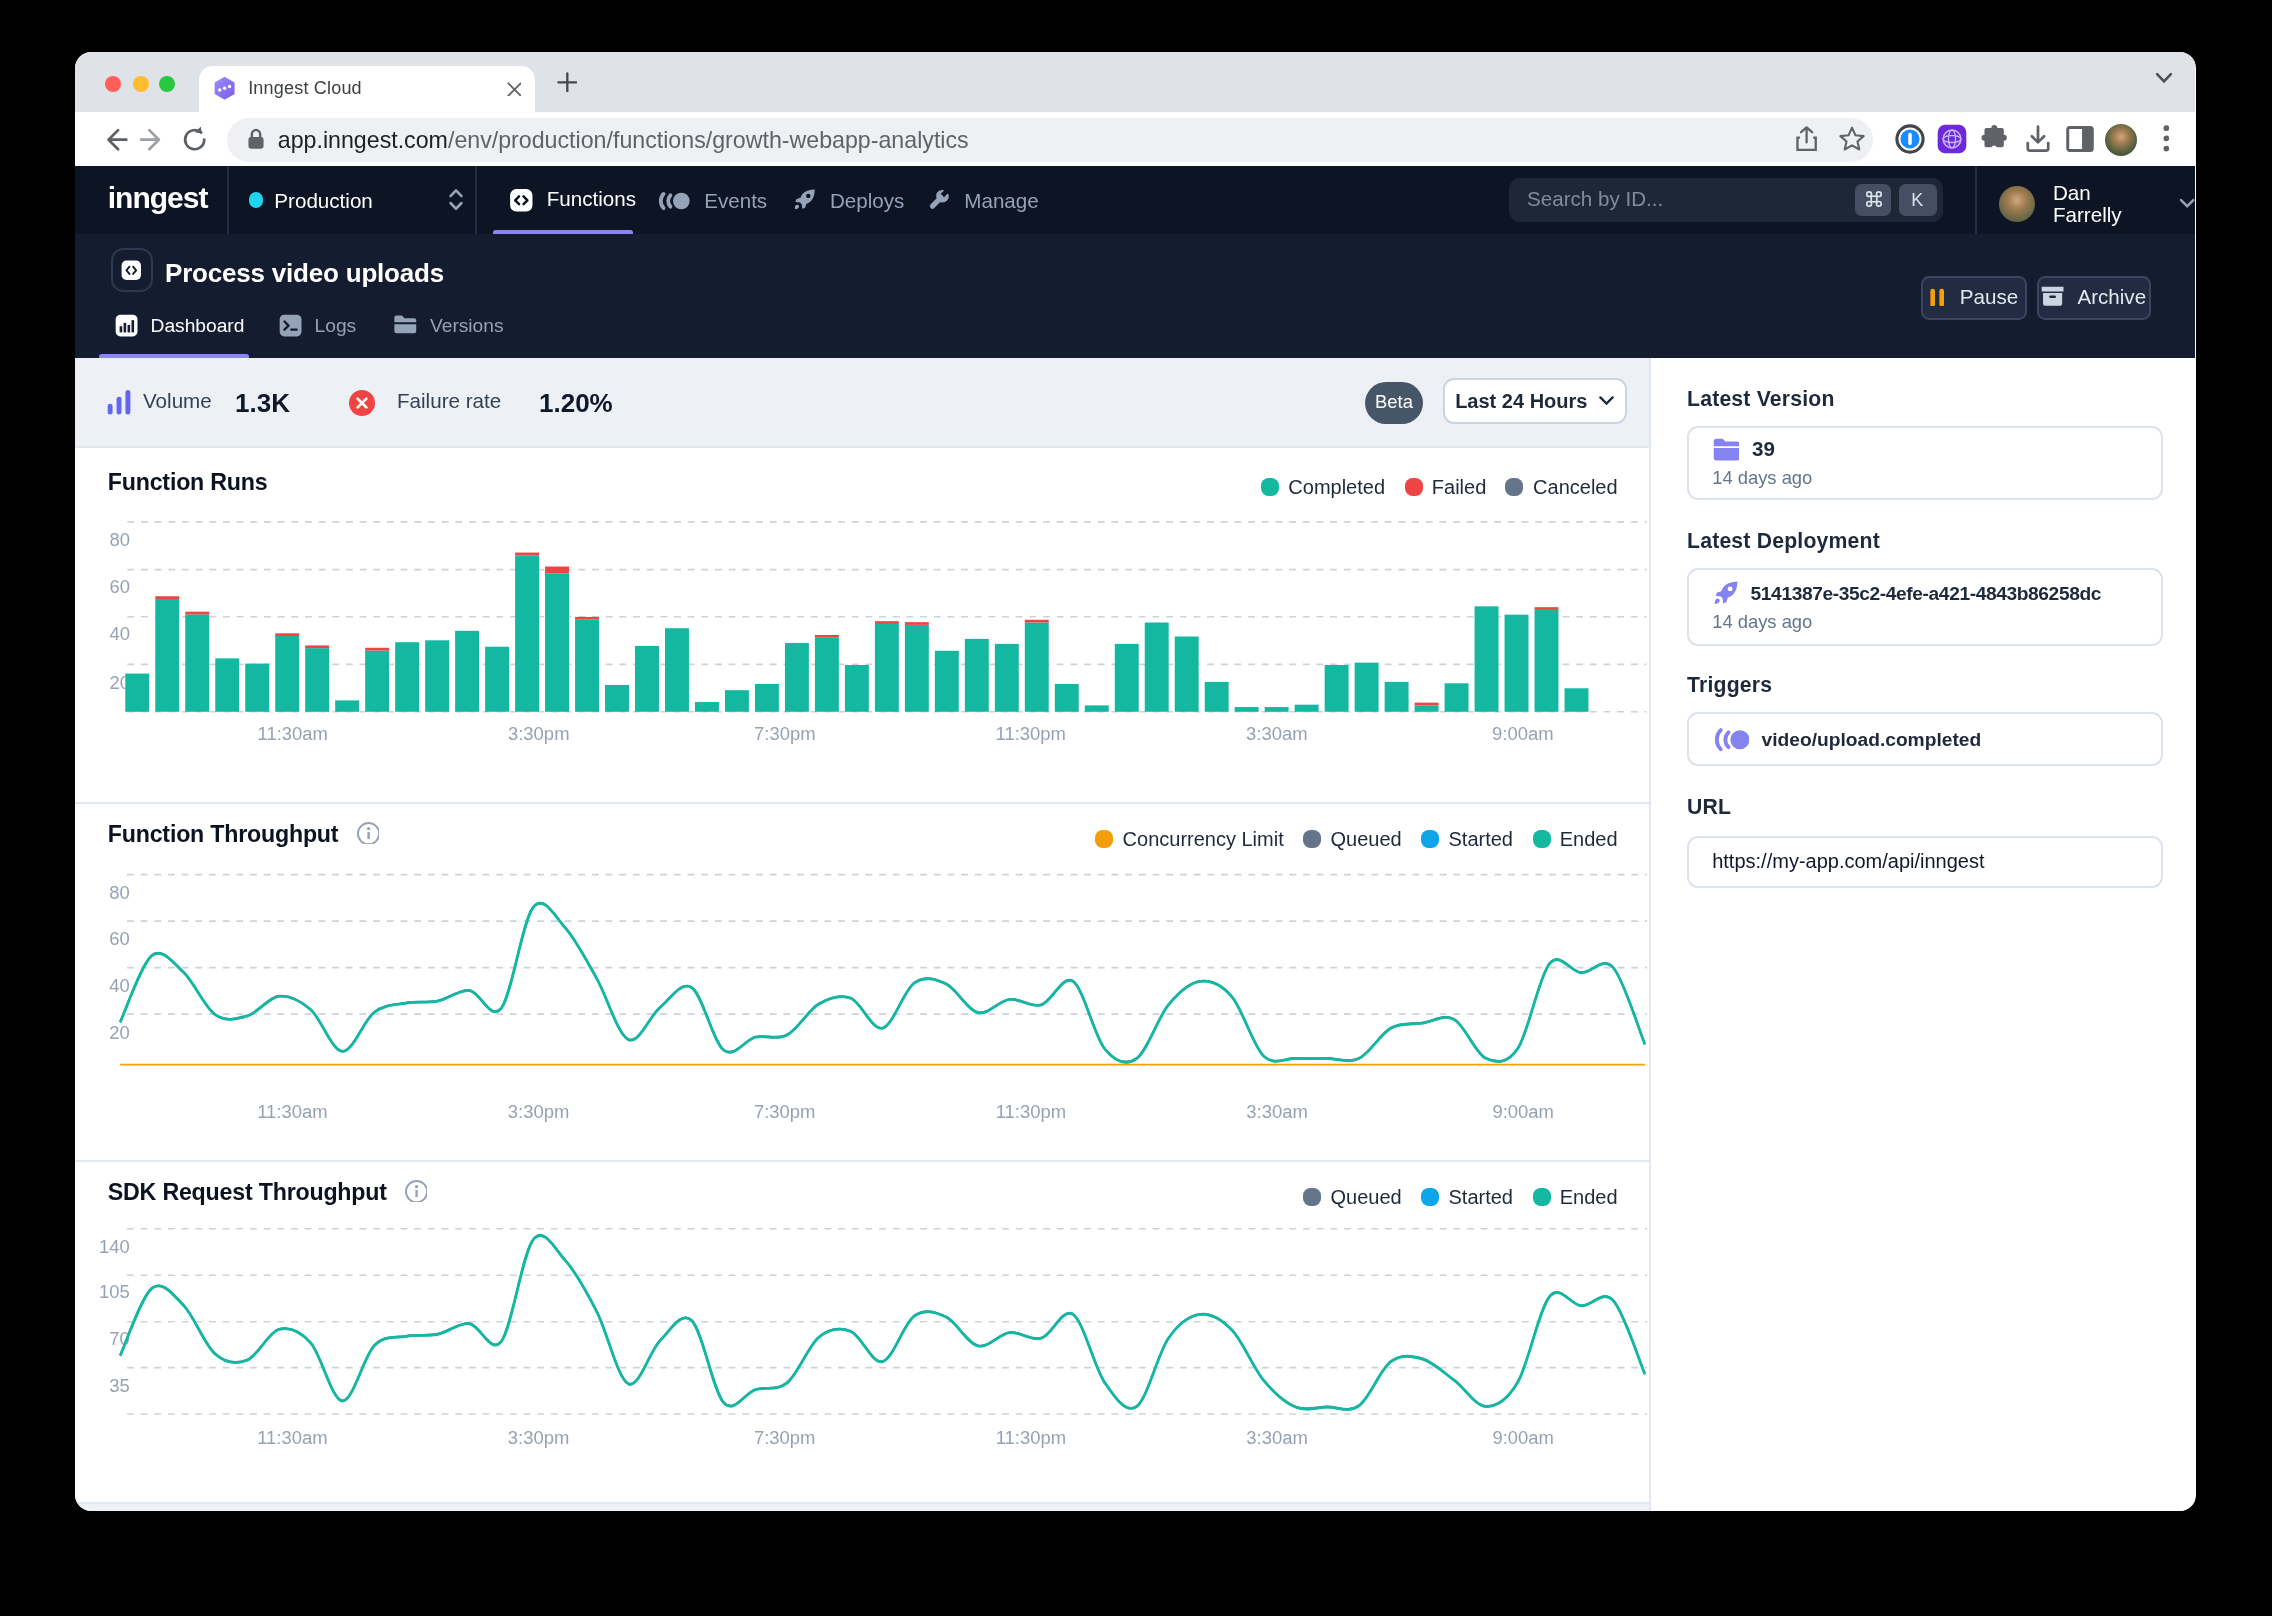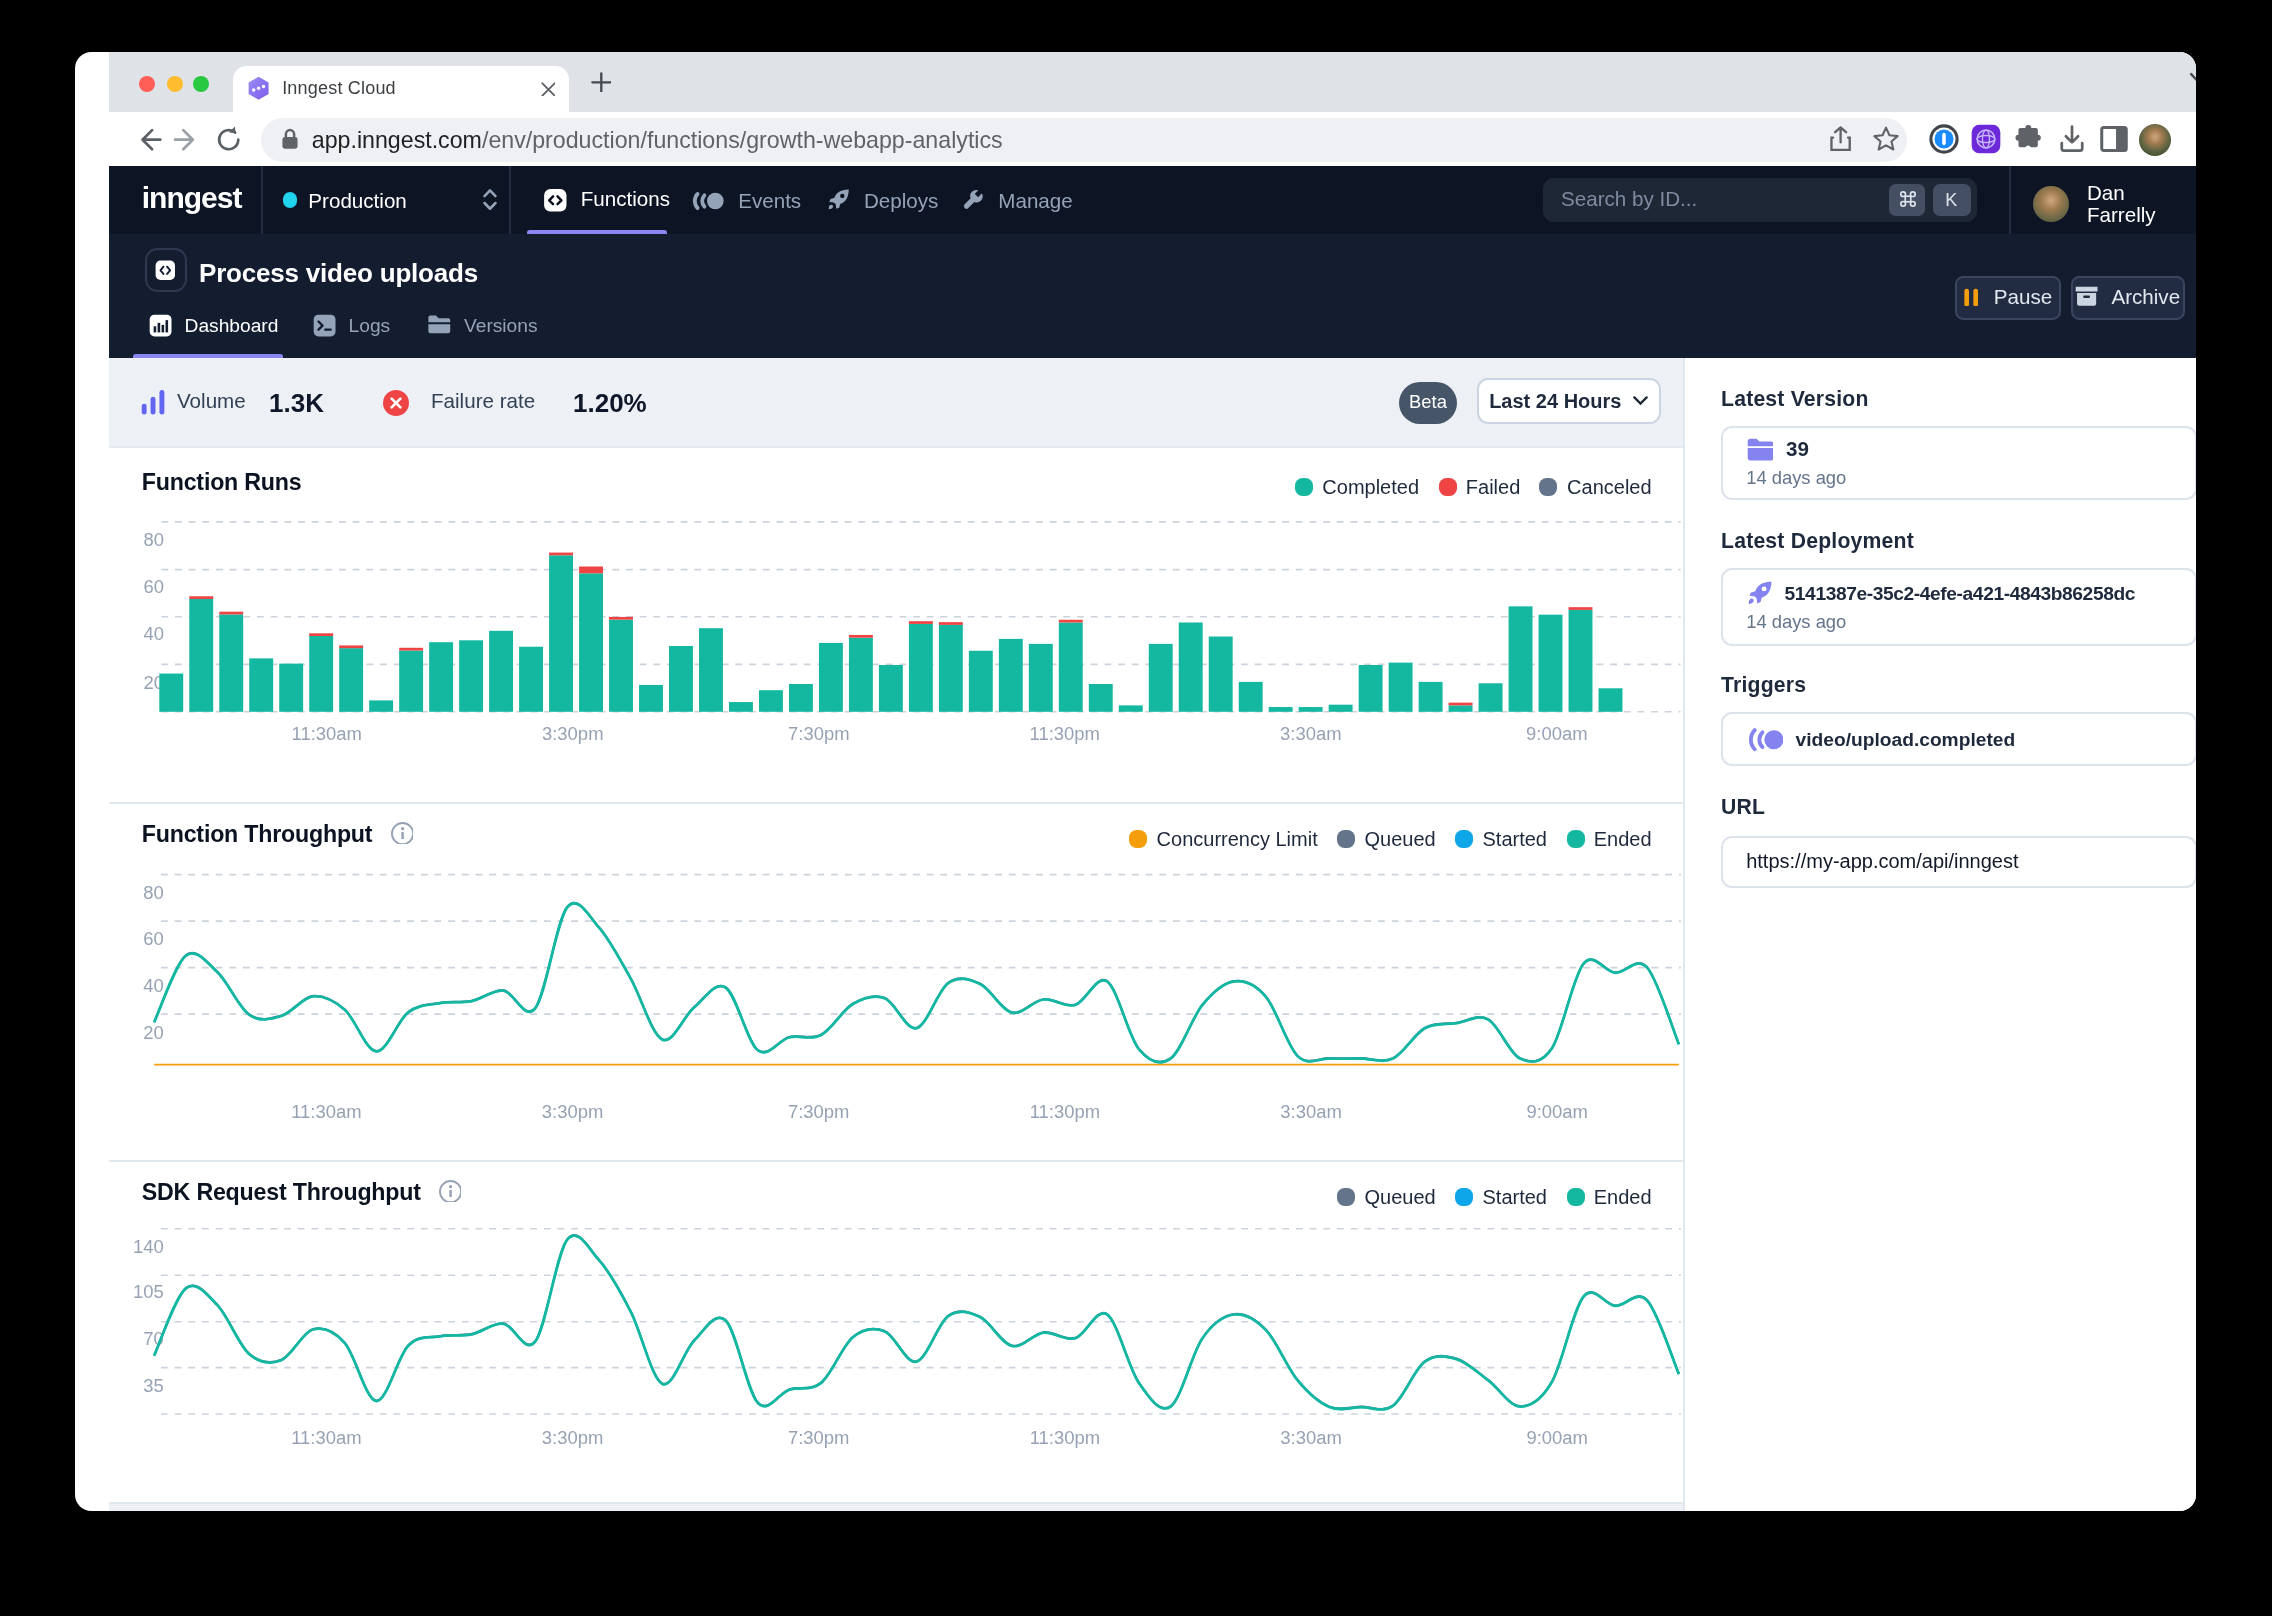--- a/index.html
+++ b/index.html
@@ -1,15 +1,15 @@
 <!DOCTYPE html>
 <html style="font-size:11px"><head><meta charset="utf-8"><style>
 * { margin:0; padding:0; box-sizing:border-box; }
 html,body { width:2273px; height:1616px; background:#000; font-family:"Liberation Sans",sans-serif; }
-#win { position:absolute; left:75px; top:52px; width:2121px; height:1459px; border-radius:16.4px; overflow:hidden; background:#fff;padding-left:34px; }
+#win { position:absolute; left:75px; top:52px; width:2121px; height:1459px; border-radius:16.4px; overflow:hidden; background:#fff; }
 #scale { width:1060px; height:730px; transform:scale(2); transform-origin:0 0; position:relative; }
 
 #tabstrip { height:30px; background:#dfe2e7; position:relative; }
 .tl { position:absolute; top:11.6px; width:8.2px; height:8.2px; border-radius:50%; }
 #tab { position:absolute; left:62px; top:6.8px; width:168px; height:23px; background:#fff; border-radius:6.8px 6.8px 0 0; display:flex; align-items:center; padding:0 6.8px; }
 #tab .title { font-size:9px; color:#3c4043; margin-left:6.2px; flex:1; letter-spacing:0.1px; }
 #newtab { position:absolute; left:241px; top:9.6px; }
 #strip-chev { position:absolute; left:1040px; top:10.3px; }
 #toolbar { height:27px; background:#fff; display:flex; align-items:center; position:relative; }
 #urlpill { position:absolute; left:76px; top:2.7px; width:823px; height:22px; background:#eef0f3; border-radius:11px; display:flex; align-items:center; padding:0 9.6px; }

